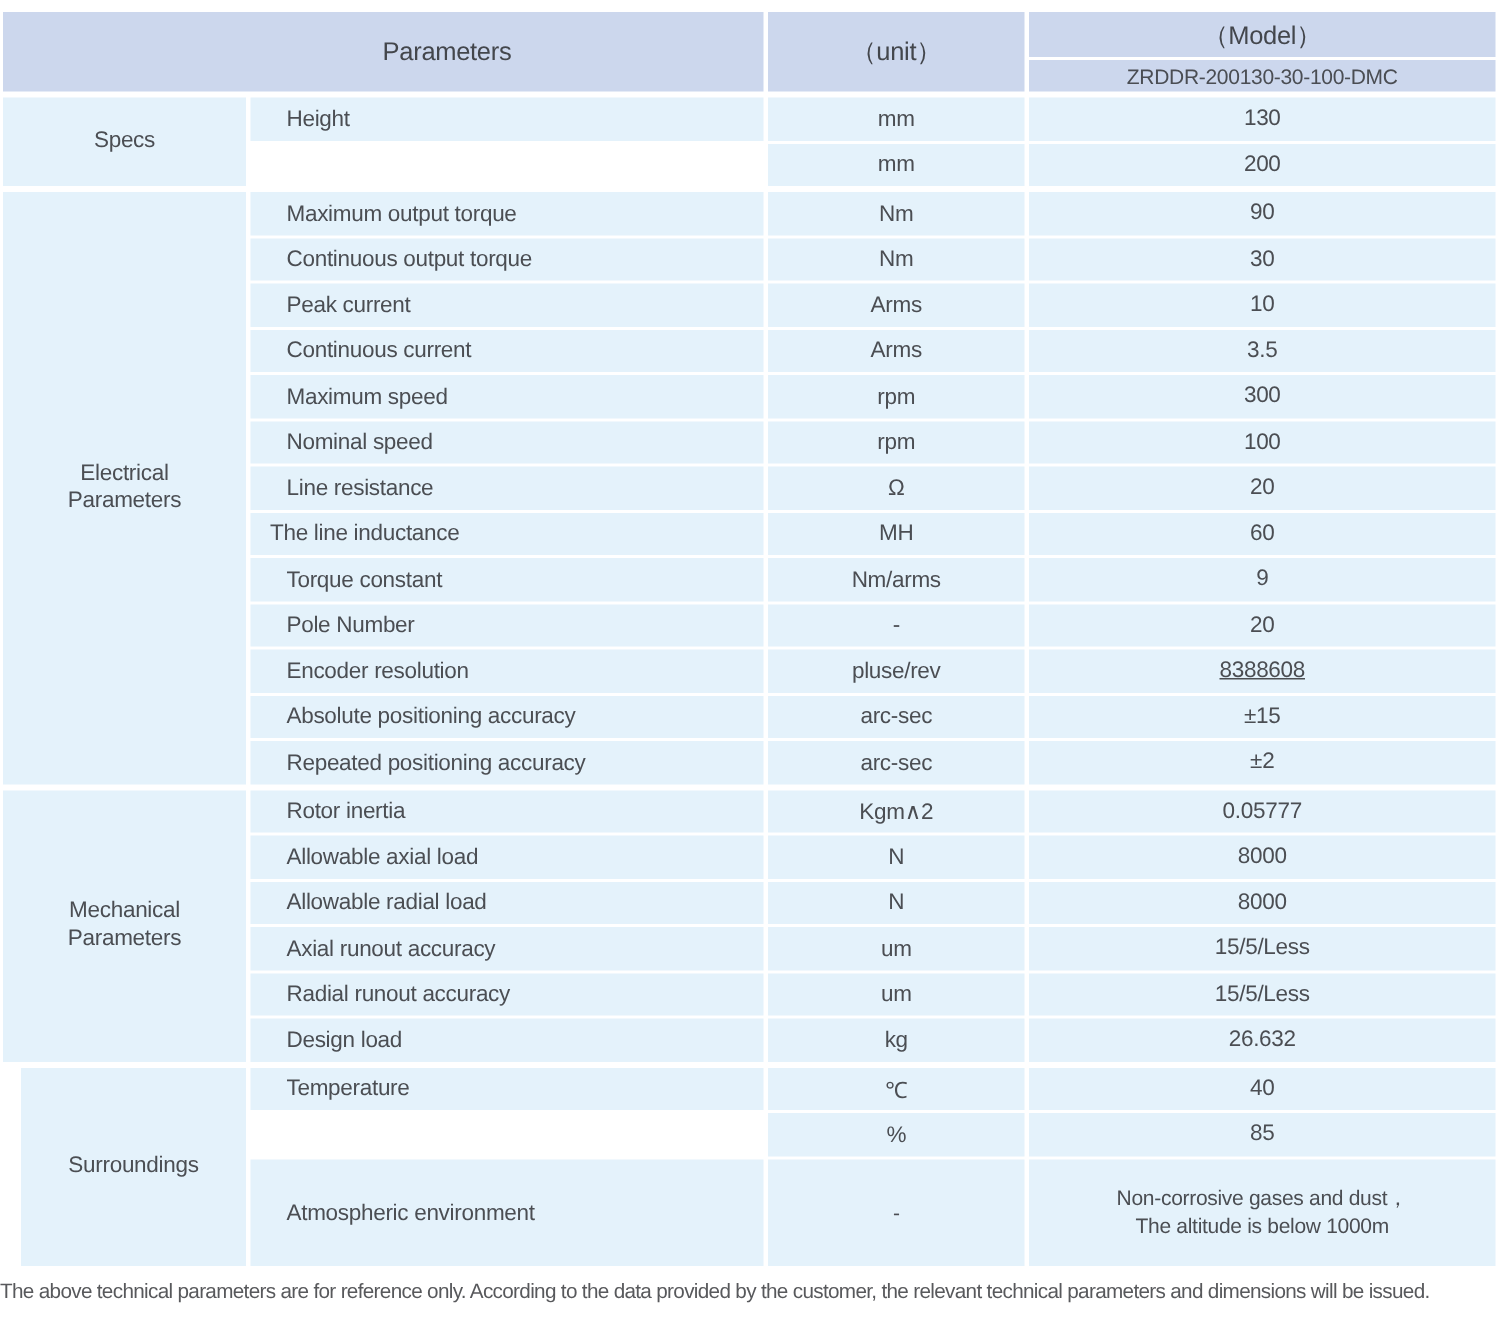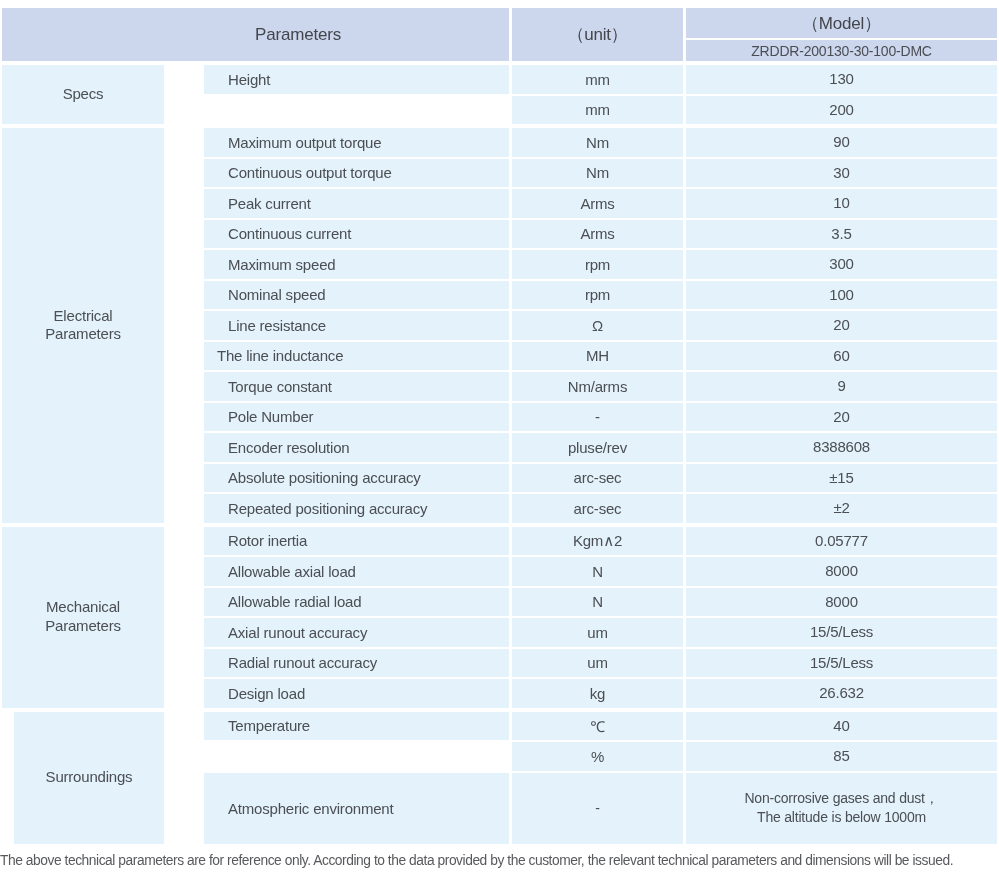--- a/index.html
+++ b/index.html
@@ -40,21 +40,21 @@
     grid-auto-rows: min-content;
   }
   .cell {
     background: var(--row-bg, #e4f2fb);
     display: flex; align-items: center; justify-content: center;
     min-height: 28.5px;
     font-size: 15px; color: #4b4e53;
   }
   .cat { grid-column: 1; text-align: center; }
   .cat-label { display: inline-block; max-width: 100px; line-height: 1.25; }
-  .name-cell { justify-content: flex-start; padding-left: 24px; margin-left: 37px; }
+  .name-cell { justify-content: flex-start; padding-left: 24px; }
   .unit-cell { }
   .value-cell { text-align: center; white-space: pre-line; line-height: 1.35; }
   .cell.tall { min-height: 71px; font-size: 14px; }
   .name-cell.tall { font-size: 15px; }
 
   
   .footer-note {
     margin-top: 9px;
     font-size: 13.8px;
     letter-spacing: -0.45px;
@@ -113,21 +113,21 @@
           <div class="cell unit-cell" style="grid-area: 8 / 3;">MH</div>
           <div class="cell value-cell" style="grid-area: 8 / 4;">60</div>
           <div class="cell name-cell" style="grid-area: 9 / 2;">Torque constant</div>
           <div class="cell unit-cell" style="grid-area: 9 / 3;">Nm/arms</div>
           <div class="cell value-cell" style="grid-area: 9 / 4;">9</div>
           <div class="cell name-cell" style="grid-area: 10 / 2;">Pole Number</div>
           <div class="cell unit-cell" style="grid-area: 10 / 3;">-</div>
           <div class="cell value-cell" style="grid-area: 10 / 4;">20</div>
           <div class="cell name-cell" style="grid-area: 11 / 2;">Encoder resolution</div>
           <div class="cell unit-cell" style="grid-area: 11 / 3;">pluse/rev</div>
-          <div class="cell value-cell" style="grid-area: 11 / 4;">8388608</div>
+          <div class="cell value-cell" style="grid-area: 11 / 4; text-decoration: underline;">8388608</div>
           <div class="cell name-cell" style="grid-area: 12 / 2;">Absolute positioning accuracy</div>
           <div class="cell unit-cell" style="grid-area: 12 / 3;">arc-sec</div>
           <div class="cell value-cell" style="grid-area: 12 / 4;">±15</div>
           <div class="cell name-cell" style="grid-area: 13 / 2;">Repeated positioning accuracy</div>
           <div class="cell unit-cell" style="grid-area: 13 / 3;">arc-sec</div>
           <div class="cell value-cell" style="grid-area: 13 / 4;">±2</div>
         </div>
         <div class="section">
           <div class="cell cat" style="grid-row: 1 / span 6;">
             <span class="cat-label">Mechanical Parameters</span>

